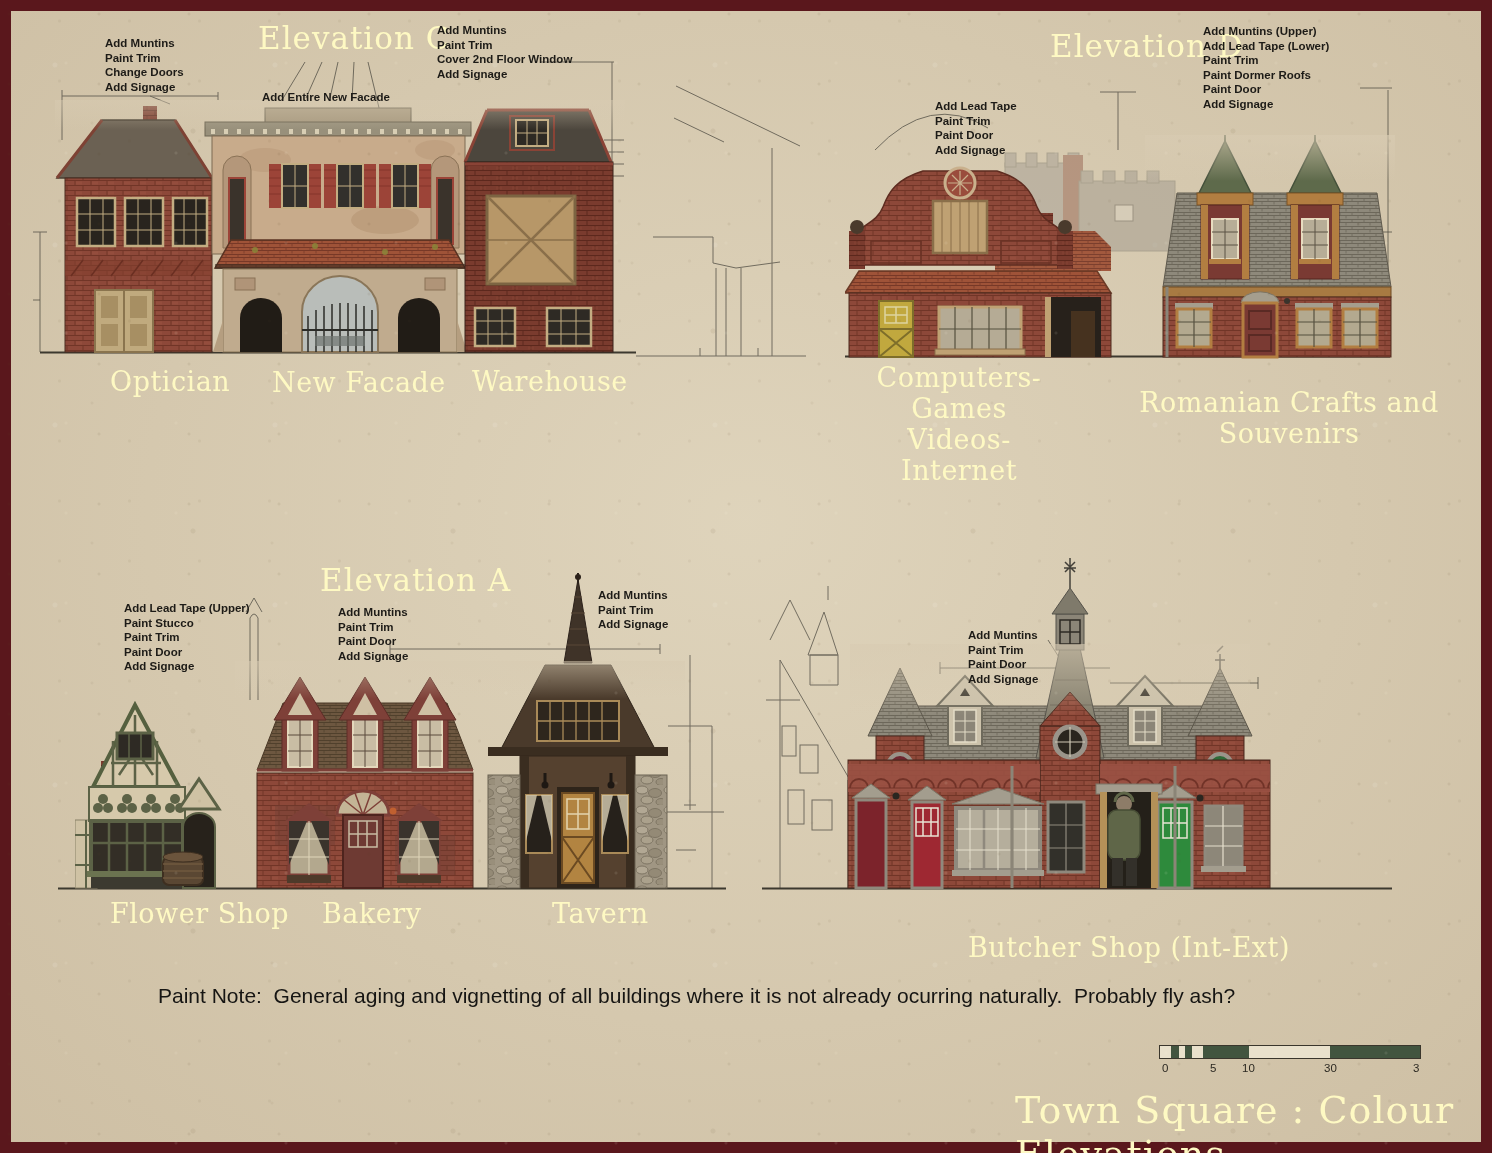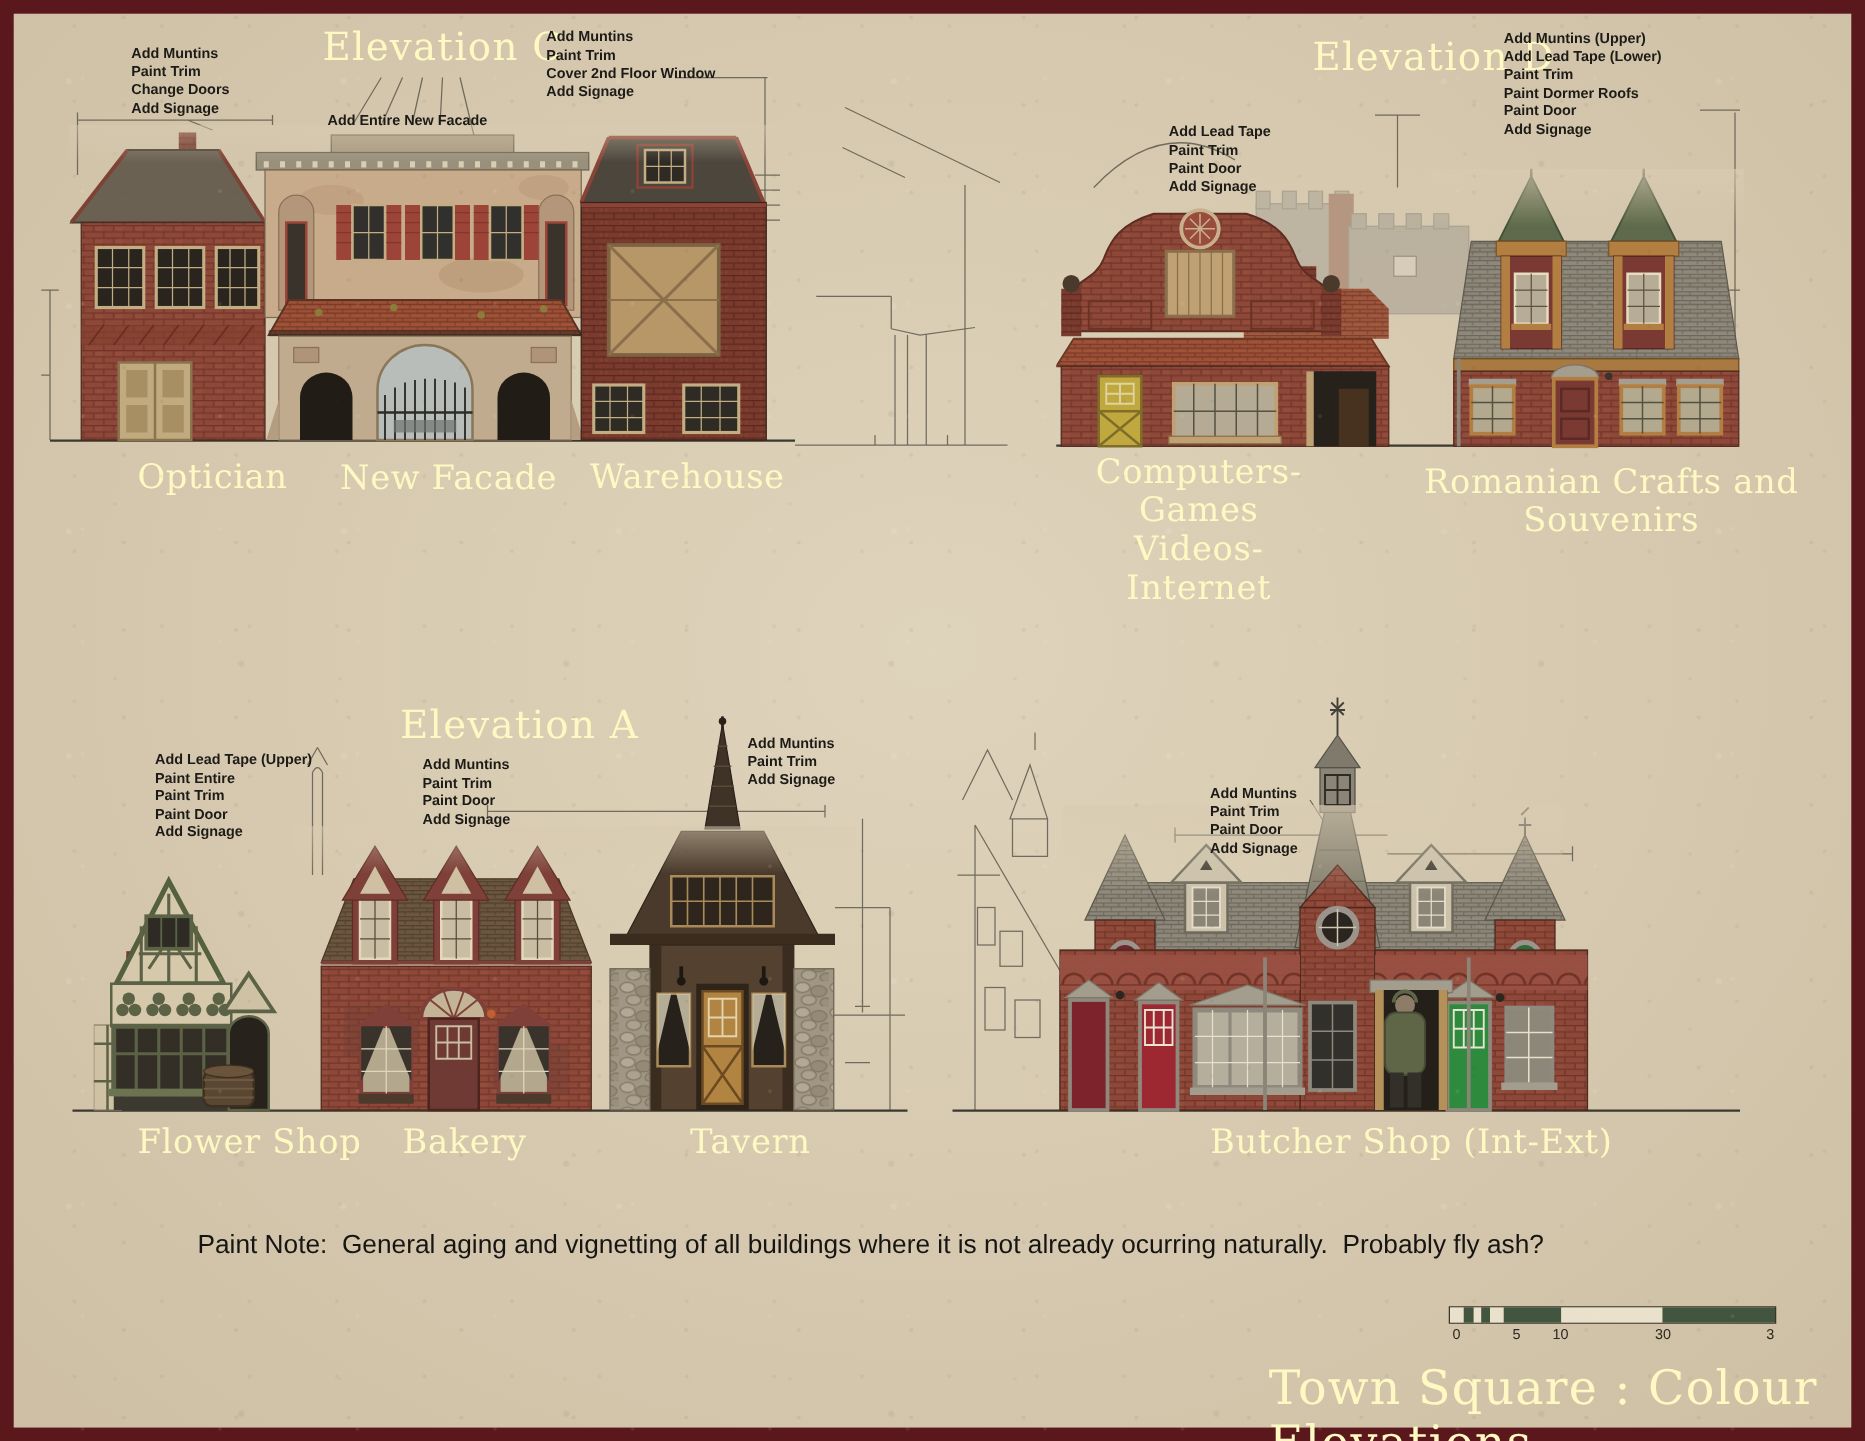--- a/index.html
+++ b/index.html
@@ -566,46 +566,46 @@
 Paint Trim
 Paint Door
 Add Signage</div>
   <div class="txt ann" style="left:1203px;top:24px">Add Muntins (Upper)
 Add Lead Tape (Lower)
 Paint Trim
 Paint Dormer Roofs
 Paint Door
 Add Signage</div>
   <div class="txt ann" style="left:124px;top:601px">Add Lead Tape (Upper)
-Paint Entire
+Paint Stucco
 Paint Trim
 Paint Door
 Add Signage</div>
   <div class="txt ann" style="left:338px;top:605px">Add Muntins
 Paint Trim
 Paint Door
 Add Signage</div>
   <div class="txt ann" style="left:598px;top:588px">Add Muntins
 Paint Trim
 Add Signage</div>
   <div class="txt ann" style="left:968px;top:628px">Add Muntins
 Paint Trim
 Paint Door
 Add Signage</div>
 
   <div class="txt deco shoplabel" style="left:110px;top:366px">Optician</div>
   <div class="txt deco shoplabel" style="left:272px;top:367px">New Facade</div>
   <div class="txt deco shoplabel" style="left:472px;top:366px">Warehouse</div>
   <div class="txt deco shoplabel" style="left:874px;top:362px;width:170px">Computers-Games
 Videos-Internet</div>
-  <div class="txt deco shoplabel" style="left:1086px;top:370px">Romanian Crafts and Souvenirs</div>
+  <div class="txt deco shoplabel" style="left:1086px;top:387px">Romanian Crafts and Souvenirs</div>
   <div class="txt deco shoplabel" style="left:110px;top:898px">Flower Shop</div>
   <div class="txt deco shoplabel" style="left:322px;top:898px">Bakery</div>
   <div class="txt deco shoplabel" style="left:552px;top:898px">Tavern</div>
-  <div class="txt deco shoplabel" style="left:968px;top:898px">Butcher Shop (Int-Ext)</div>
+  <div class="txt deco shoplabel" style="left:968px;top:932px">Butcher Shop (Int-Ext)</div>
 
   <div class="txt note" style="left:158px;top:984px">Paint Note:  General aging and vignetting of all buildings where it is not already ocurring naturally.  Probably fly ash?</div>
 
   <div class="abs" style="left:1160px;top:1046px;width:260px;height:12px;outline:1px solid #3a362c">
     <div class="abs" style="left:0;top:0;width:11px;height:12px;background:#e9e1cc"></div>
     <div class="abs" style="left:11px;top:0;width:8px;height:12px;background:#42553f"></div>
     <div class="abs" style="left:19px;top:0;width:6px;height:12px;background:#e9e1cc"></div>
     <div class="abs" style="left:25px;top:0;width:7px;height:12px;background:#42553f"></div>
     <div class="abs" style="left:32px;top:0;width:11px;height:12px;background:#e9e1cc"></div>
     <div class="abs" style="left:43px;top:0;width:46px;height:12px;background:#42553f"></div>

